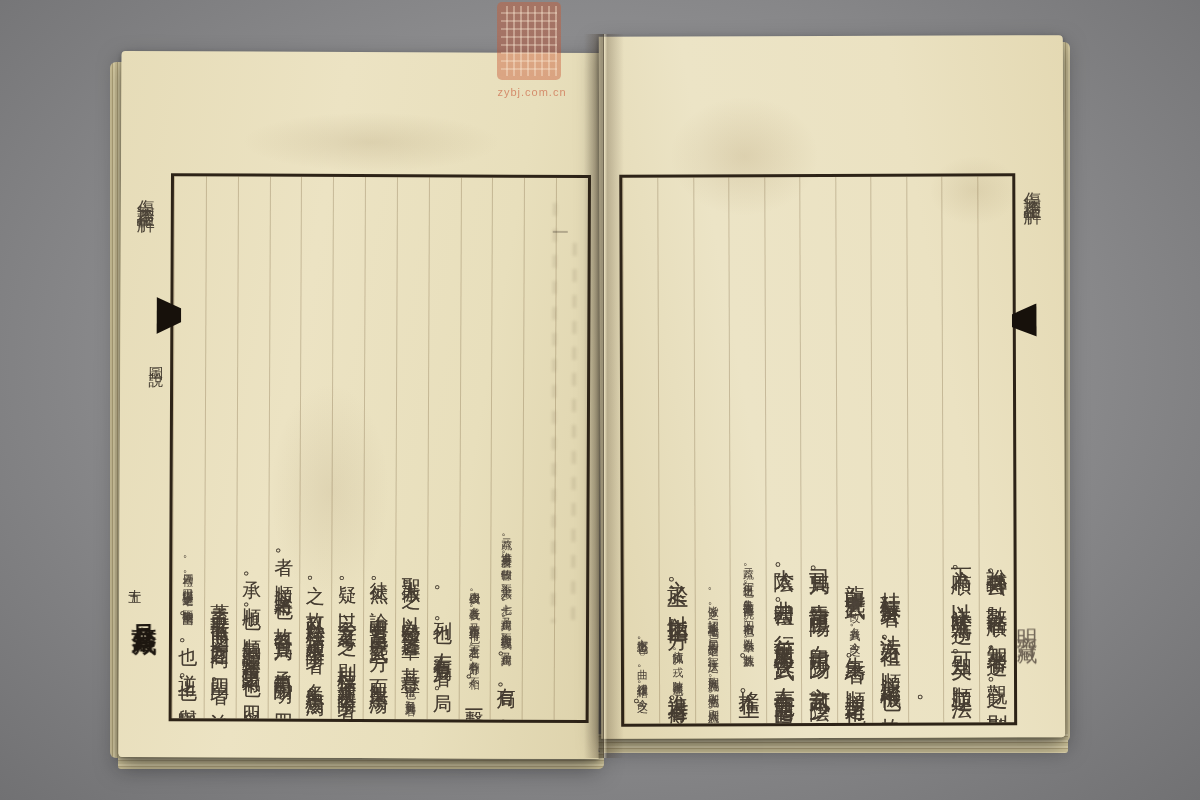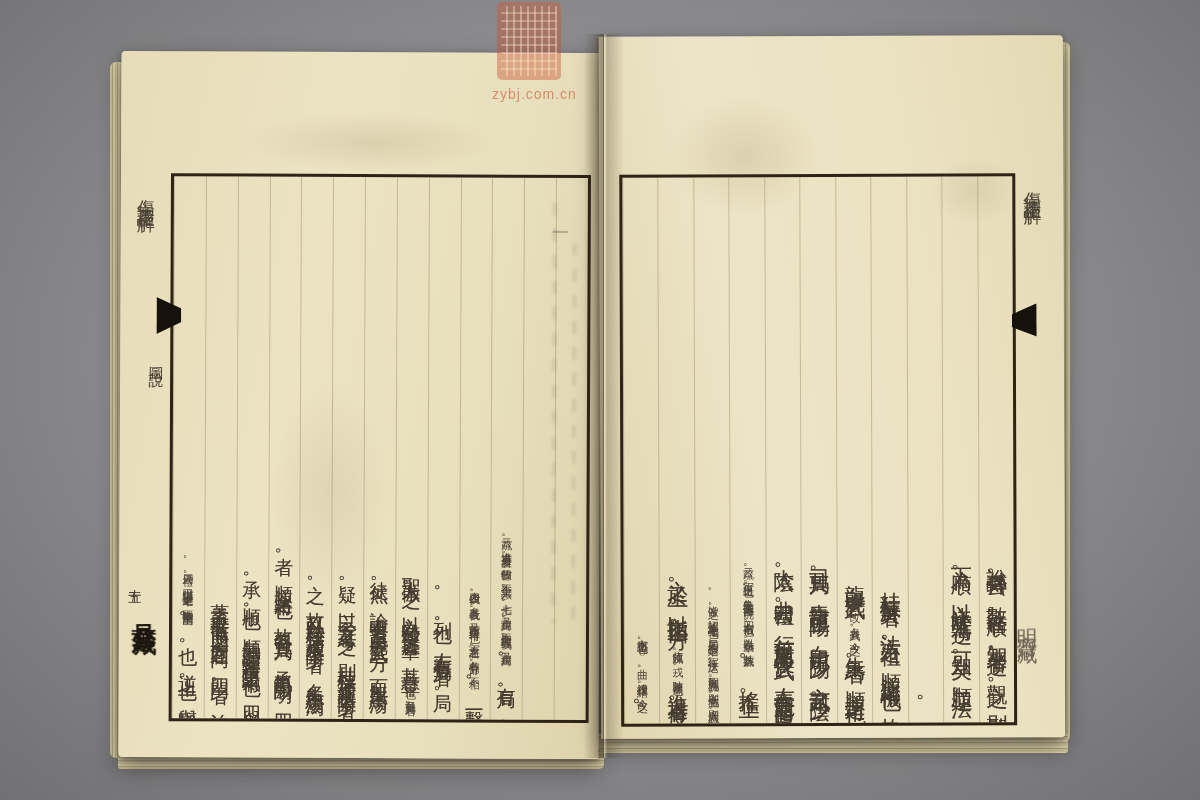--- a/index.html
+++ b/index.html
@@ -60,21 +60,21 @@
   .foldmark.r{left:412px;top:268px;width:25px;height:37px;
       clip-path:polygon(100% 0,0 30%,0 64%,100% 90%);}
   
   .wm{position:absolute;left:497px;top:2px;width:64px;height:78px;z-index:6;border-radius:5px;
       background:linear-gradient(180deg,rgba(207,90,48,.42),rgba(196,68,36,.38));
       filter:blur(.5px);}
   .wm::after{content:"";position:absolute;inset:4px;
       background:repeating-linear-gradient(90deg,transparent 0 5px,rgba(250,232,210,.40) 5px 7px),
                  repeating-linear-gradient(0deg,transparent 0 6px,rgba(250,232,210,.34) 6px 8px);}
   .wm-url{position:absolute;left:492px;top:86px;width:80px;z-index:6;text-align:center;
-      font-family:"Liberation Sans","DejaVu Sans",sans-serif;font-size:14px;letter-spacing:1px;
+      font-family:"Liberation Sans","DejaVu Sans",sans-serif;font-size:11px;letter-spacing:1px;
       color:rgba(196,72,42,.55);}
   
   .ghost{position:absolute;width:4px;opacity:.12;filter:blur(1.6px);pointer-events:none;z-index:2;
       background:repeating-linear-gradient(180deg,#55462f 0 13px,transparent 13px 26px);}
   .dash{position:absolute;width:15px;height:0;border-top:2px solid rgba(60,50,40,.30);
       filter:blur(.4px);z-index:2;}
   .stain{position:absolute;pointer-events:none;z-index:2;border-radius:50%;}
   .s1{left:70px;top:60px;width:150px;height:120px;
       background:radial-gradient(ellipse,rgba(140,110,60,.16),transparent 70%);}
   .s2{left:150px;top:330px;width:120px;height:220px;

